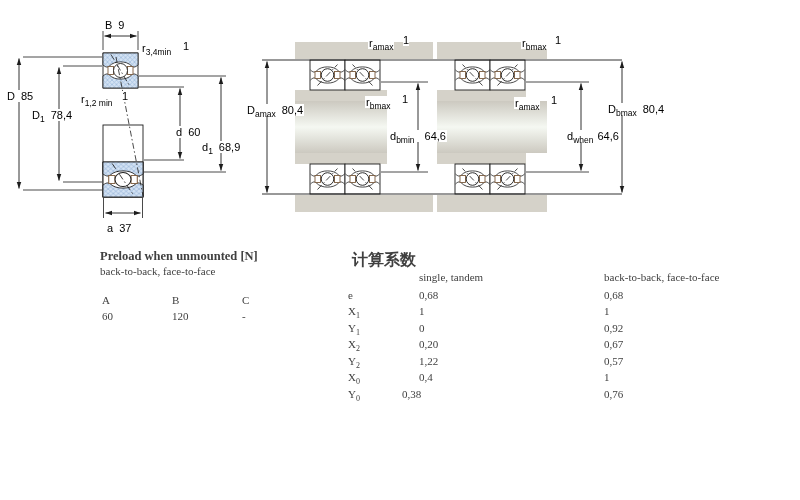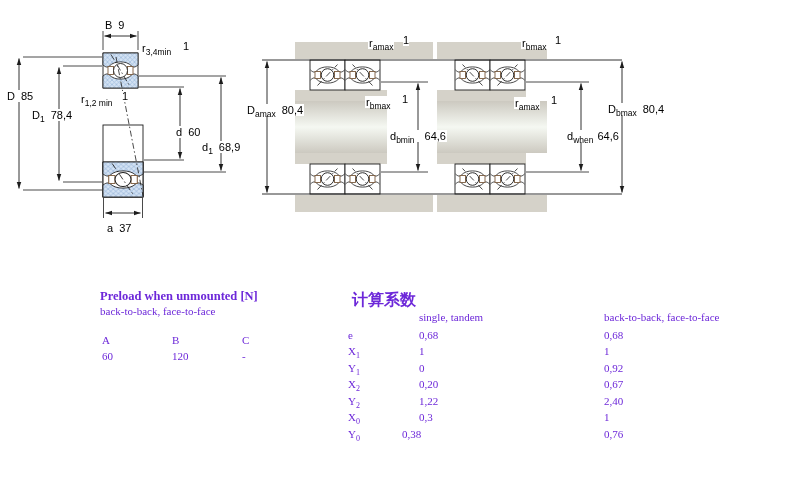--- a/index.html
+++ b/index.html
@@ -6,21 +6,21 @@
   .screen{position:relative;width:800px;height:500px;background:#ffffff;overflow:hidden;
           font-family:"Liberation Sans",sans-serif;}
   svg{position:absolute;left:0;top:0;}
   
   .lbl{position:absolute;font:11px "Liberation Sans",sans-serif;color:#000;background:#fff;
        white-space:nowrap;line-height:1.1;padding:0 1px;}
   .lbl sub{font-size:8.5px;line-height:0;text-align:center;}
   .lbl .v{margin-left:6px;}
   .note{position:absolute;font:11px "Liberation Sans",sans-serif;color:#000;background:#fff;line-height:1;}
   
-  .t{position:absolute;font:11px "Liberation Serif",serif;color:#6d28d9;white-space:nowrap;line-height:1.1;margin-top:40px;}
+  .t{position:absolute;font:11px "Liberation Serif",serif;color:#404040;white-space:nowrap;line-height:1.1;}
   .t.bold{font-weight:bold;font-size:12.5px;}
   .t sub{font-size:8px;line-height:0;}
 </style>
 </head>
 <body>
 
 <div class="screen">
 
 <svg width="800" height="500" viewBox="0 0 800 500">
   <defs>
@@ -159,23 +159,23 @@
 <div class="t" style="left:348px;top:322px"><span>Y</span><sub>1</sub></div>
 <div class="t" style="left:419px;top:322px">0</div>
 <div class="t" style="left:604px;top:322px">0,92</div>
 
 <div class="t" style="left:348px;top:338px"><span>X</span><sub>2</sub></div>
 <div class="t" style="left:419px;top:338px">0,20</div>
 <div class="t" style="left:604px;top:338px">0,67</div>
 
 <div class="t" style="left:348px;top:355px"><span>Y</span><sub>2</sub></div>
 <div class="t" style="left:419px;top:355px">1,22</div>
-<div class="t" style="left:604px;top:355px">2,40</div>
+<div class="t" style="left:604px;top:355px">0,57</div>
 
 <div class="t" style="left:348px;top:371px"><span>X</span><sub>0</sub></div>
-<div class="t" style="left:419px;top:371px">0,3</div>
+<div class="t" style="left:419px;top:371px">0,4</div>
 <div class="t" style="left:604px;top:371px">1</div>
 
 <div class="t" style="left:348px;top:388px"><span>Y</span><sub>0</sub></div>
 <div class="t" style="left:402px;top:388px">0,38</div>
 <div class="t" style="left:604px;top:388px">0,76</div>
 
 </div>
 
 </body></html>

